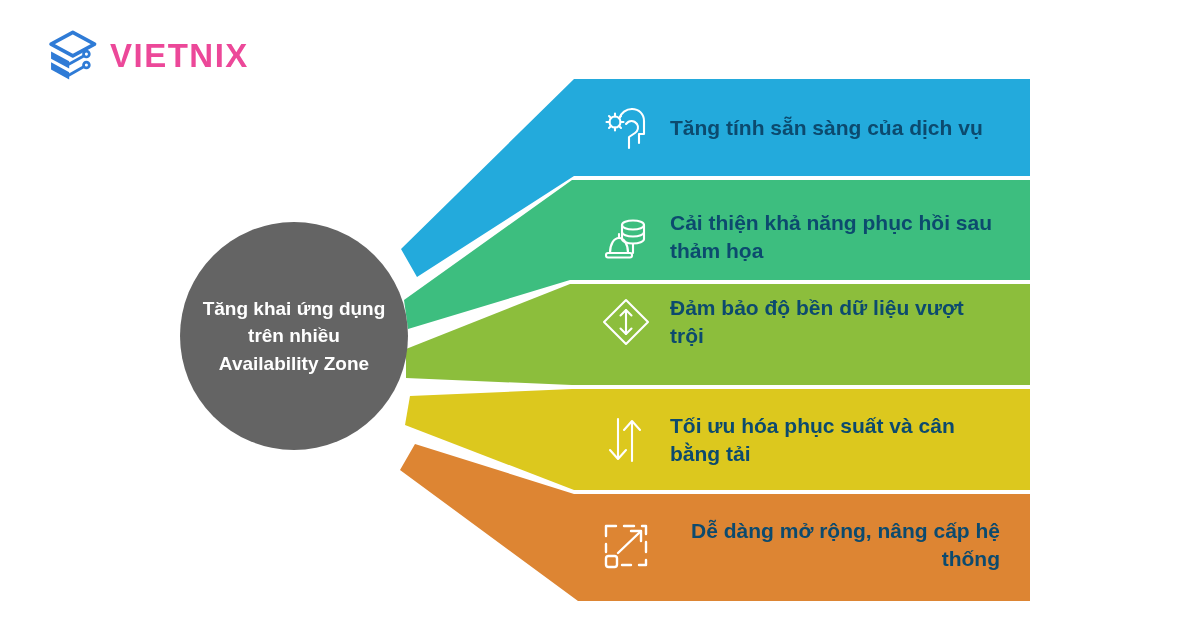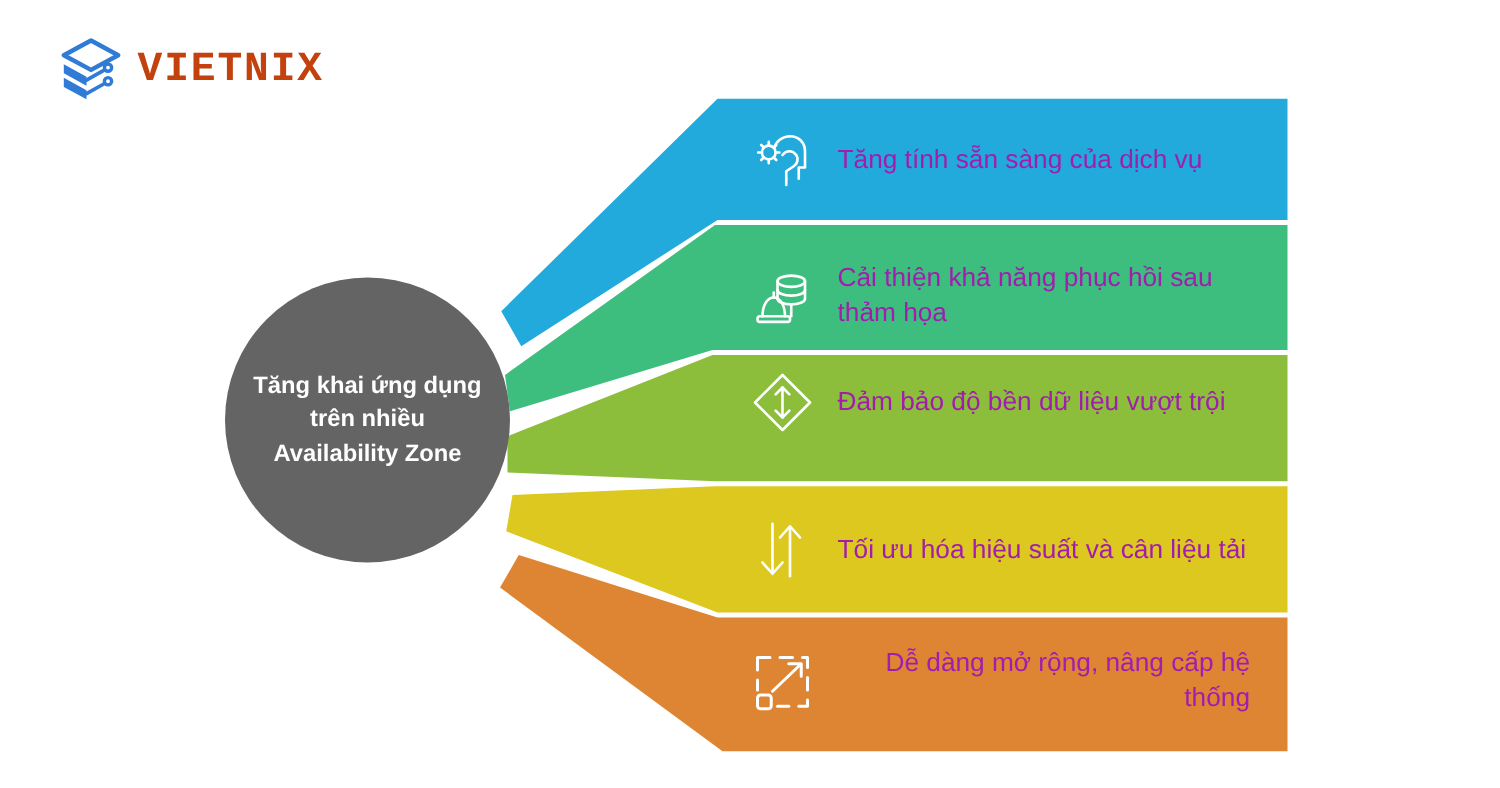--- a/index.html
+++ b/index.html
@@ -79,24 +79,24 @@
     left: 600px;
     width: 420px;
   }
   .row-icon {
     flex: 0 0 auto;
     width: 52px;
     height: 52px;
     display: block;
   }
   .row-text {
-    color: #a21caf;
+    color: #0c4a6e;
     font-family: "Liberation Sans", sans-serif;
     font-size: 21px;
-    font-weight: normal;
+    font-weight: bold;
     line-height: 1.34;
     width: 330px;
   }
 
   .row-1 { top: 94px;  height: 68px; }
   .row-2 { top: 193px; height: 72px; align-items: flex-end; }
   .row-3 { top: 286px; height: 72px; }
   .row-4 { top: 404px; height: 72px; }
   .row-5 { top: 509px; height: 72px; text-align: right; }
 </style>
@@ -127,21 +127,21 @@
       <path d="M58 28 L38 39 L38 47 L58 36 Z" opacity="0"></path>
       <path d="M10 40 L30 51 L30 59 L10 48 Z"></path>
     </g>
     <g fill="none" stroke="#2f7bd6" stroke-width="3.2" stroke-linecap="round">
       <path d="M30 42 L46 33"></path>
       <path d="M30 54 L46 45"></path>
     </g>
     <circle cx="49" cy="31" r="3.2" fill="none" stroke="#2f7bd6" stroke-width="3"></circle>
     <circle cx="49" cy="43" r="3.2" fill="none" stroke="#2f7bd6" stroke-width="3"></circle>
   </svg>
-  <div class="logo-text" style="color: #c2410c; font-family: Liberation Mono, monospace;">VIETNIX</div>
+  <div class="logo-text" style="color: #ec4899;">VIETNIX</div>
 </div>
 
 <div class="hub" style="background: rgb(100, 100, 100);">
   <div class="hub-label">Tăng khai ứng dụng trên nhiều Availability Zone</div>
 </div>
 
 <div class="row row-1">
   <svg class="row-icon" viewBox="0 0 52 52" xmlns="http://www.w3.org/2000/svg">
     <g fill="none" stroke="#ffffff" stroke-width="2.1" stroke-linejoin="round" stroke-linecap="round">
       <path d="M32 7 c7 0 12 5 12 12 v13 h-5 v9"></path>
@@ -185,21 +185,21 @@
 
 <div class="row row-4">
   <svg class="row-icon" viewBox="0 0 52 52" xmlns="http://www.w3.org/2000/svg">
     <g fill="none" stroke="#ffffff" stroke-width="2.1" stroke-linejoin="round" stroke-linecap="round">
       <path d="M32 47 V8"></path>
       <path d="M24 16 L32 7 L40 16"></path>
       <path d="M18 5 V44"></path>
       <path d="M10 36 L18 45 L26 36"></path>
     </g>
   </svg>
-  <div class="row-text">Tối ưu hóa hiệu suất và cân liệu tải</div>
+  <div class="row-text">Tối ưu hóa phục suất và cân bằng tải</div>
 </div>
 
 <div class="row row-5">
   <svg class="row-icon" viewBox="0 0 52 52" xmlns="http://www.w3.org/2000/svg">
     <g fill="none" stroke="#ffffff" stroke-width="2.4" stroke-linejoin="round" stroke-linecap="round">
       <path d="M6 17 V7 h10"></path>
       <path d="M24 7 h10"></path>
       <path d="M42 7 h4 v8"></path>
       <path d="M46 23 v10"></path>
       <path d="M46 41 v5 h-7"></path>

